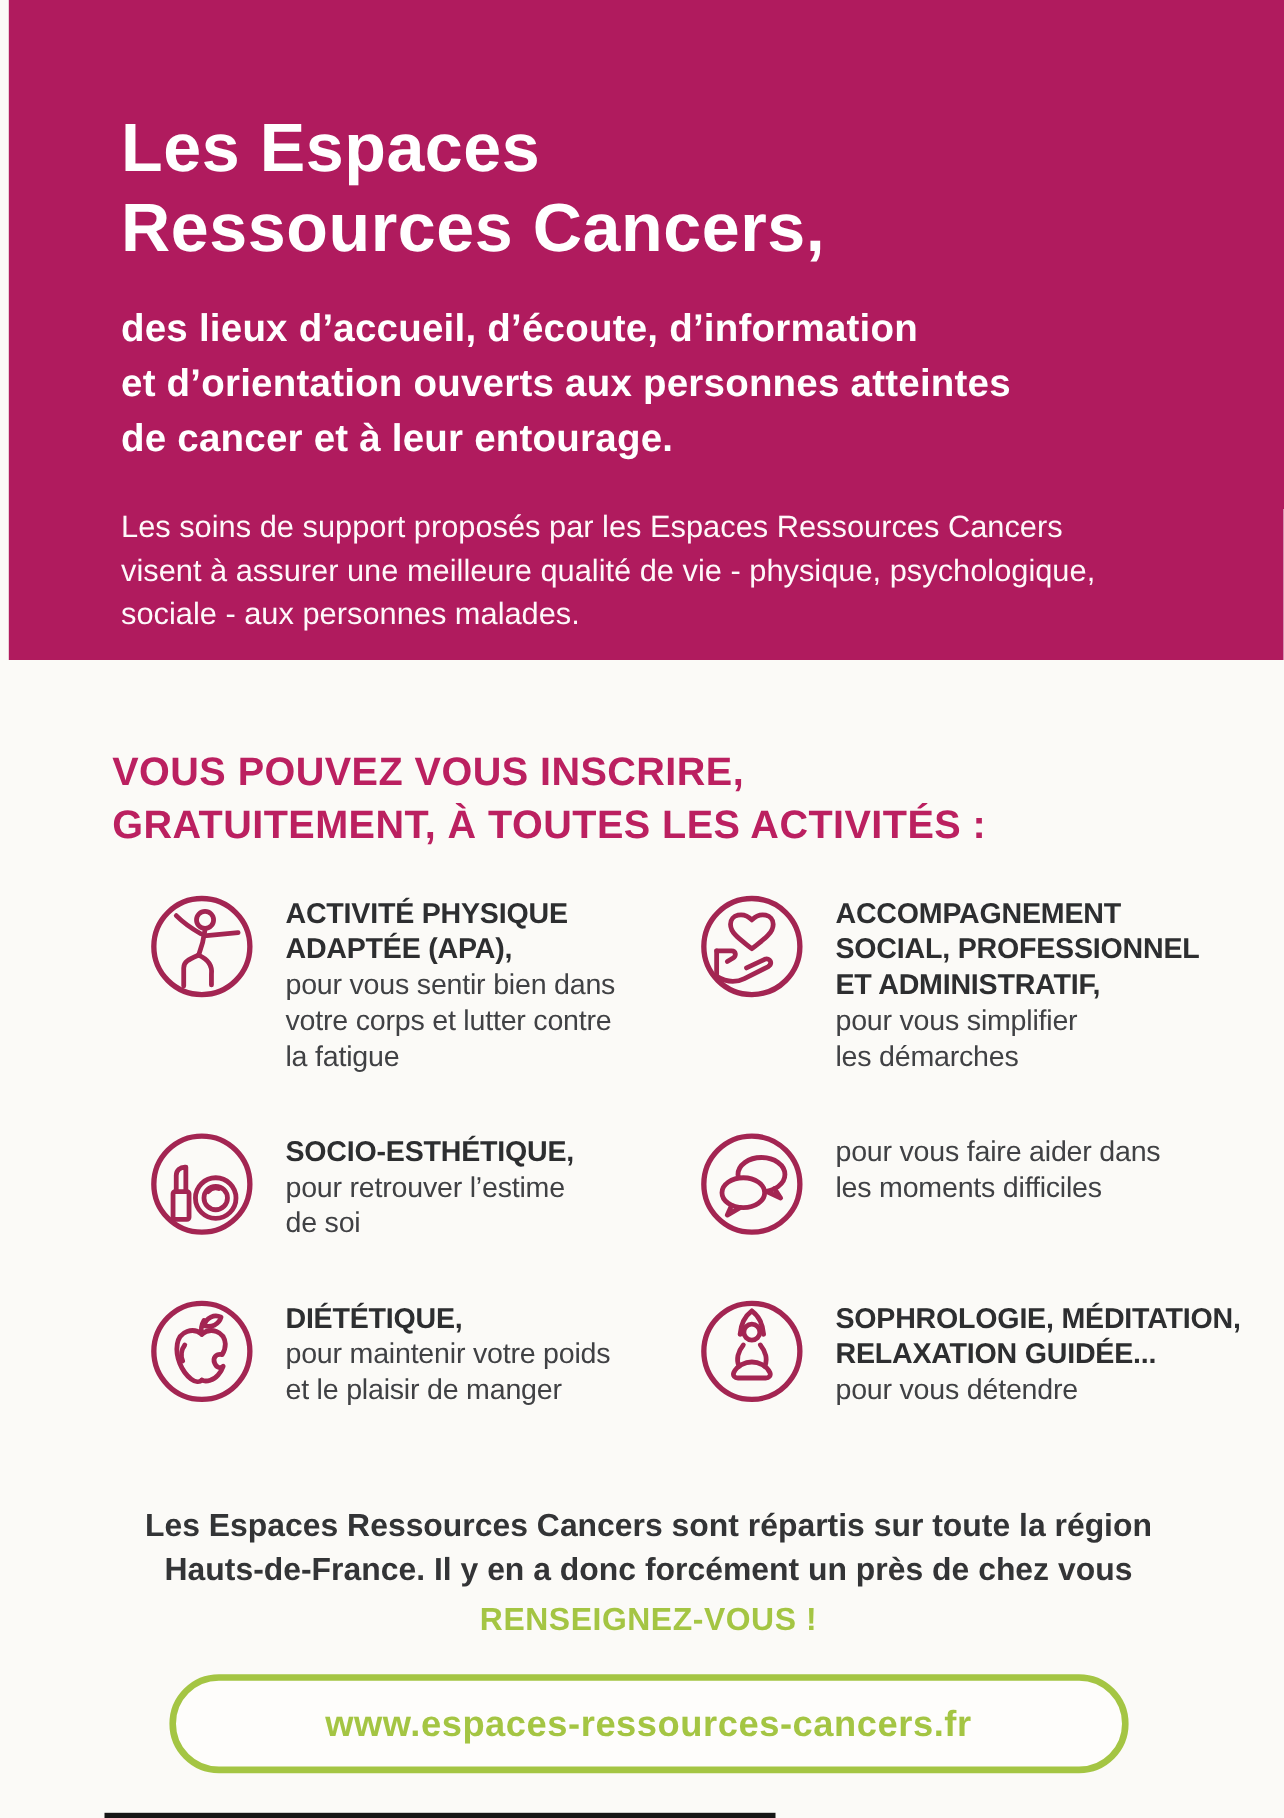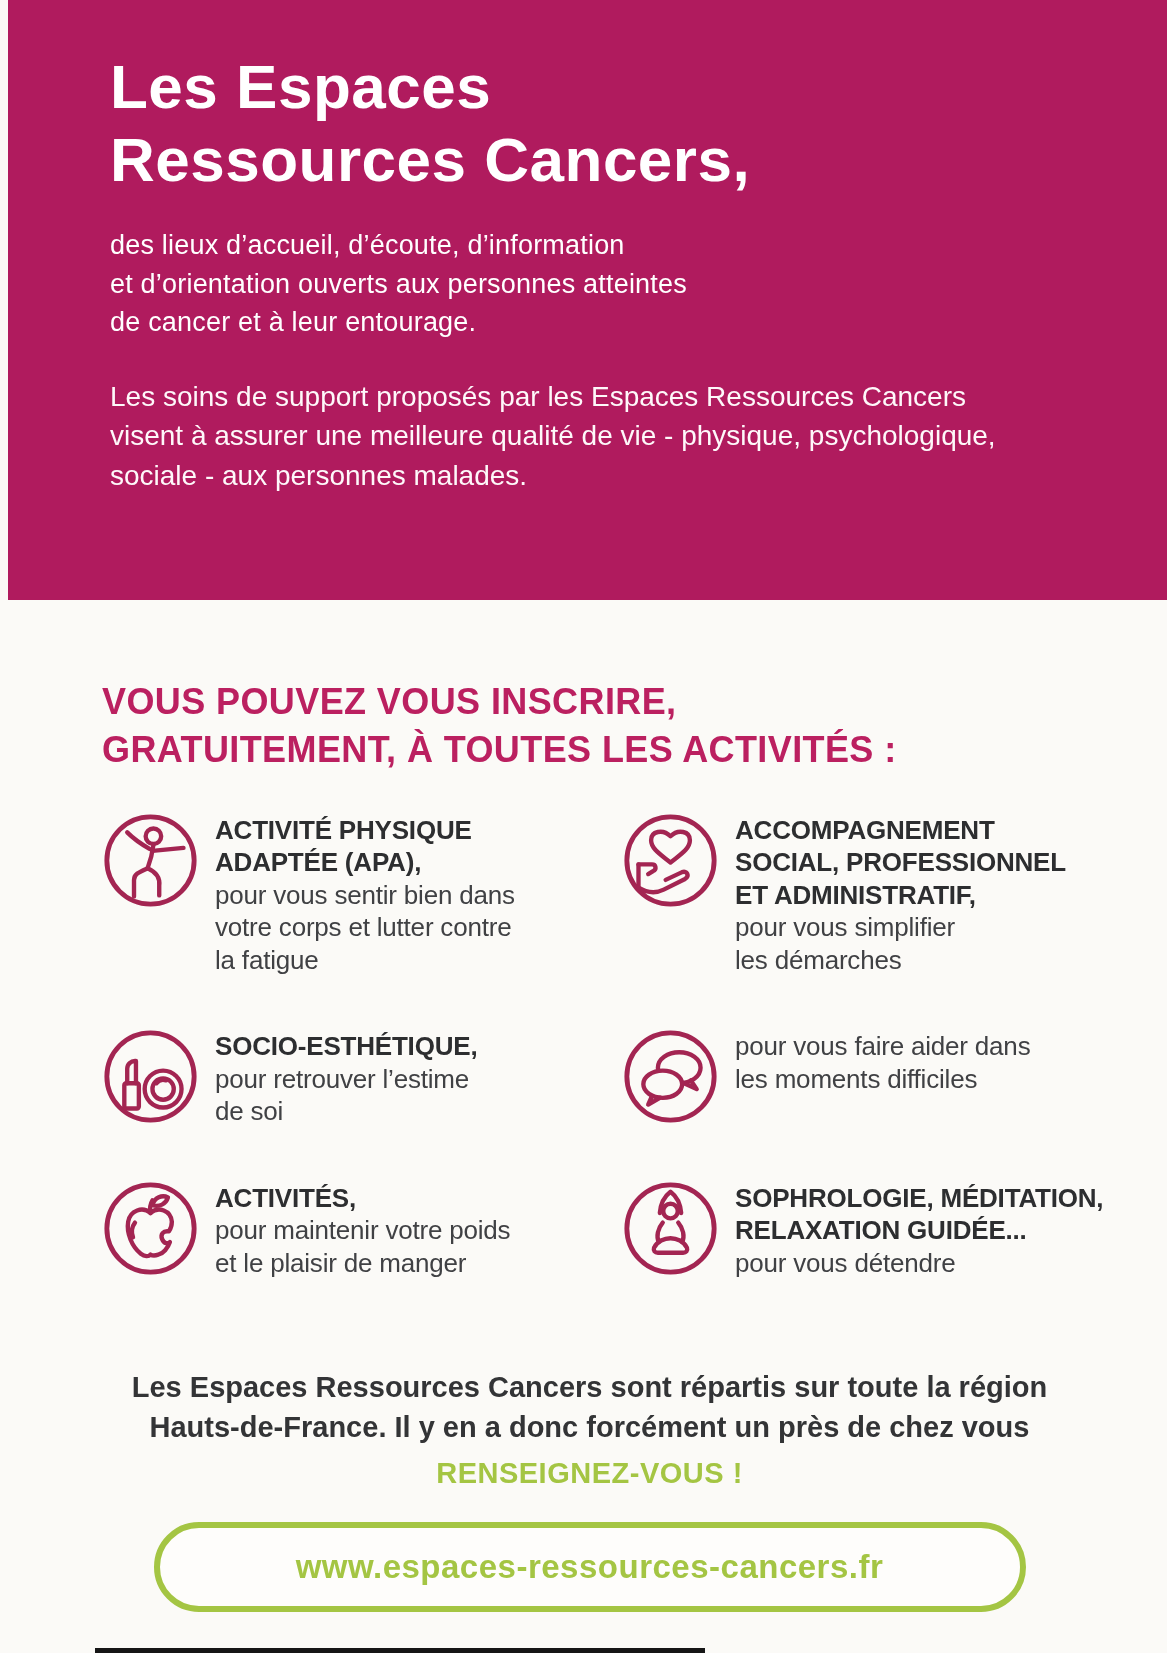--- a/index.html
+++ b/index.html
@@ -12,32 +12,32 @@
     overflow:hidden;
   }
   .pre { white-space:pre-line; }
 
   
   .hero {
     margin-left:8px;
     height:600px;
     background:#b01b5e;
     color:#ffffff;
-    padding:50px 60px 0 102px;
+    padding:98px 60px 0 102px;
   }
   .hero-title {
     font-size:62px;
     font-weight:bold;
     line-height:1.18;
     letter-spacing:0.5px;
   }
   .hero-subtitle {
     margin-top:30px;
-    font-size:27px;
-    font-weight:normal;
+    font-size:35px;
+    font-weight:bold;
     line-height:1.42;
     letter-spacing:0.2px;
   }
   .hero-body {
     margin-top:36px;
     font-size:28px;
     font-weight:normal;
     line-height:1.4;
     color:#fef8fa;
   }
@@ -51,21 +51,21 @@
     line-height:1.33;
     color:#bb2060;
     letter-spacing:0.4px;
   }
   .activities-grid {
     margin-top:38px;
     display:grid;
     grid-template-columns:520px auto;
     row-gap:52px;
   }
-  .activity-item { display:flex; gap:16px; align-items:flex-start; }
+  .activity-item { display:flex; gap:28px; align-items:flex-start;justify-content:center; }
   .icon-wrap { width:97px; height:97px; flex:none; }
   .icon-wrap svg { display:block; }
   .item-text { padding-top:2px; }
   .col-left .item-text  { width:330px; }
   .col-right .item-text { width:395px; }
   .item-title {
     font-size:26px;
     font-weight:bold;
     line-height:1.25;
     color:#2d2e30;
@@ -218,21 +218,21 @@
         <svg viewBox="0 0 100 100" width="97" height="97" fill="none" stroke="#a32552" stroke-width="4.5" stroke-linecap="round" stroke-linejoin="round">
           <circle cx="50" cy="50" r="45" stroke-width="5"></circle>
           <path d="M50 34 C42 27 29 31 27 43 C25 55 31 69 40 76 C44 79 48 79 50 77"></path>
           <path d="M50 34 C58 27 71 31 72 43 C72 47 71 50 69 53 C63 52 60 56 62 61 C64 66 68 66 70 64 C68 70 63 76 58 77 C55 78 52 78 50 77"></path>
           <path d="M50 34 C49 29 49 26 52 21"></path>
           <path d="M52 26 C54 18 62 15 68 18 C66 25 59 28 52 26 Z"></path>
           <path d="M34 44 C31 48 30 54 32 59"></path>
         </svg>
       </span>
       <div class="item-text">
-        <div class="item-title pre">ACTIVITÉS,</div>
+        <div class="item-title pre">DIÉTÉTIQUE,</div>
         <div class="item-desc pre">pour maintenir votre poids
 et le plaisir de manger</div>
       </div>
     </div>
 
     <div class="activity-item col-right">
       <span class="icon-wrap">
         <svg viewBox="0 0 100 100" width="97" height="97" fill="none" stroke="#a32552" stroke-width="4.5" stroke-linecap="round" stroke-linejoin="round">
           <circle cx="50" cy="50" r="45" stroke-width="5"></circle>
           <circle cx="50" cy="32" r="7.5"></circle>

